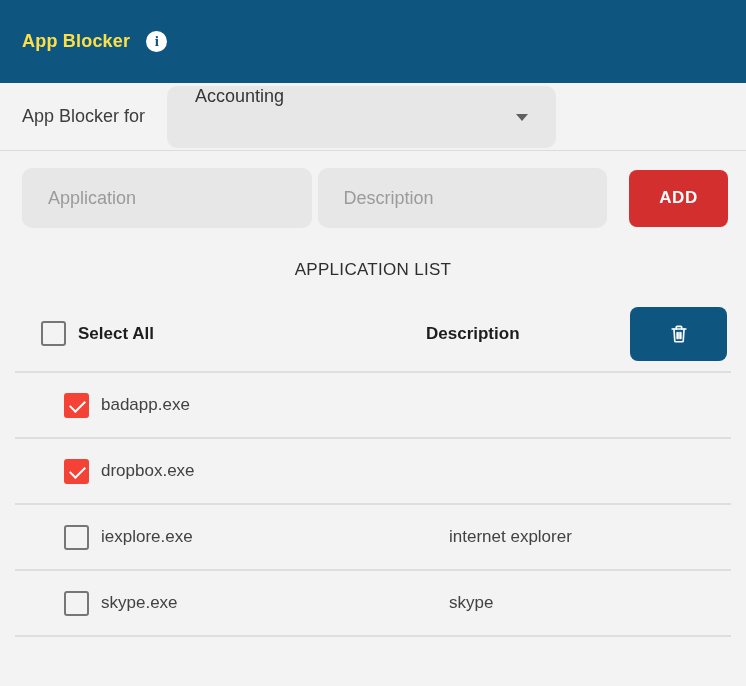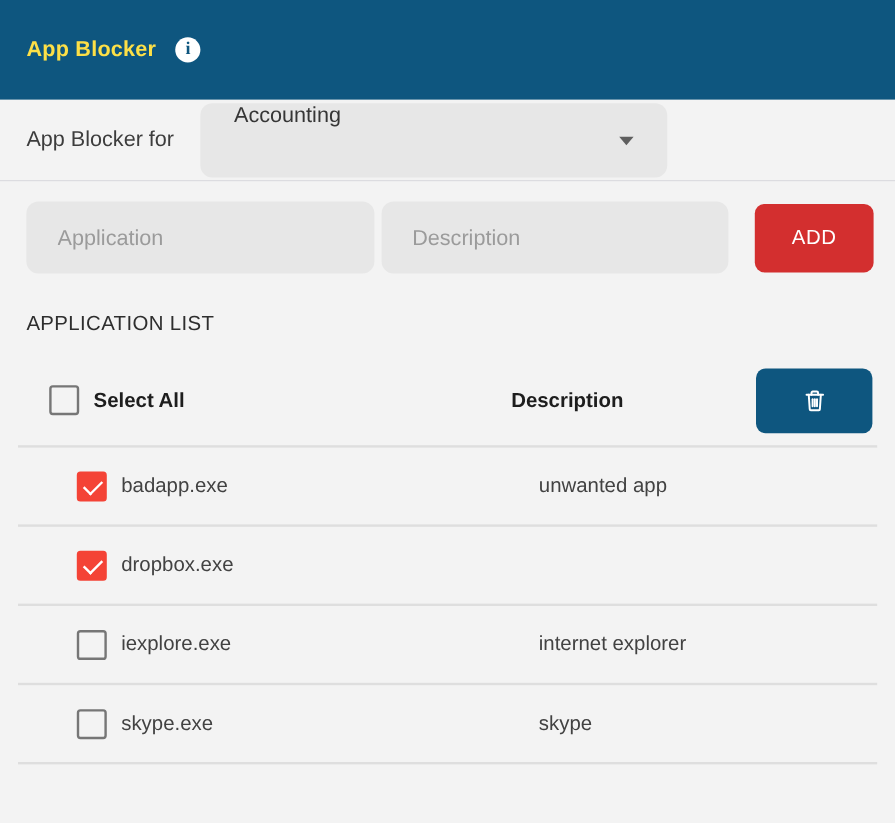--- a/index.html
+++ b/index.html
@@ -66,28 +66,28 @@
     flex:1; height:60px; background:var(--field-bg);
     border:none; outline:none; border-radius:10px;
     padding:0 26px; font-size:18px; color:#363636;
     font-family:"Liberation Sans", sans-serif;
   }
   .text-input::placeholder { color:var(--placeholder); opacity:1; }
   .add-button {
     width:99px; height:57px; flex:0 0 99px; margin-left:16px;
     background:var(--accent-red); color:#fff;
     border:none; border-radius:8px; cursor:pointer;
-    font-size:17px; font-weight:normal; letter-spacing:.5px;
+    font-size:17px; font-weight:bold; letter-spacing:.5px;
     font-family:"Liberation Sans", sans-serif;
   }
 
   
   .list-heading {
     margin:14px 22px 0; height:36px;
-    font-size:17px; color:#2e2e2e; letter-spacing:.3px;
+    font-size:17px; color:#2e2e2e; letter-spacing:.3px;text-align:center;
   }
 
   
   .table-header {
     display:flex; align-items:center;
     height:75px; padding-left:41px; padding-right:19px;
   }
   .cell-app { width:385px; display:flex; align-items:center; }
   .cell-desc { flex:1; font-size:17px; color:var(--text-body); }
   .table-header .cell-desc { font-weight:bold; color:var(--text-dark); }
@@ -166,21 +166,20 @@
     </span>
   </button>
 </div>
 <div class="hr"></div>
 
 <div class="row">
   <div class="cell-app">
     <span class="checkbox checked"></span>
     <span class="app-name">badapp.exe</span>
   </div>
-  <div class="cell-desc">unwanted app</div>
 </div>
 <div class="hr"></div>
 
 <div class="row">
   <div class="cell-app">
     <span class="checkbox checked"></span>
     <span class="app-name">dropbox.exe</span>
   </div>
 </div>
 <div class="hr"></div>

